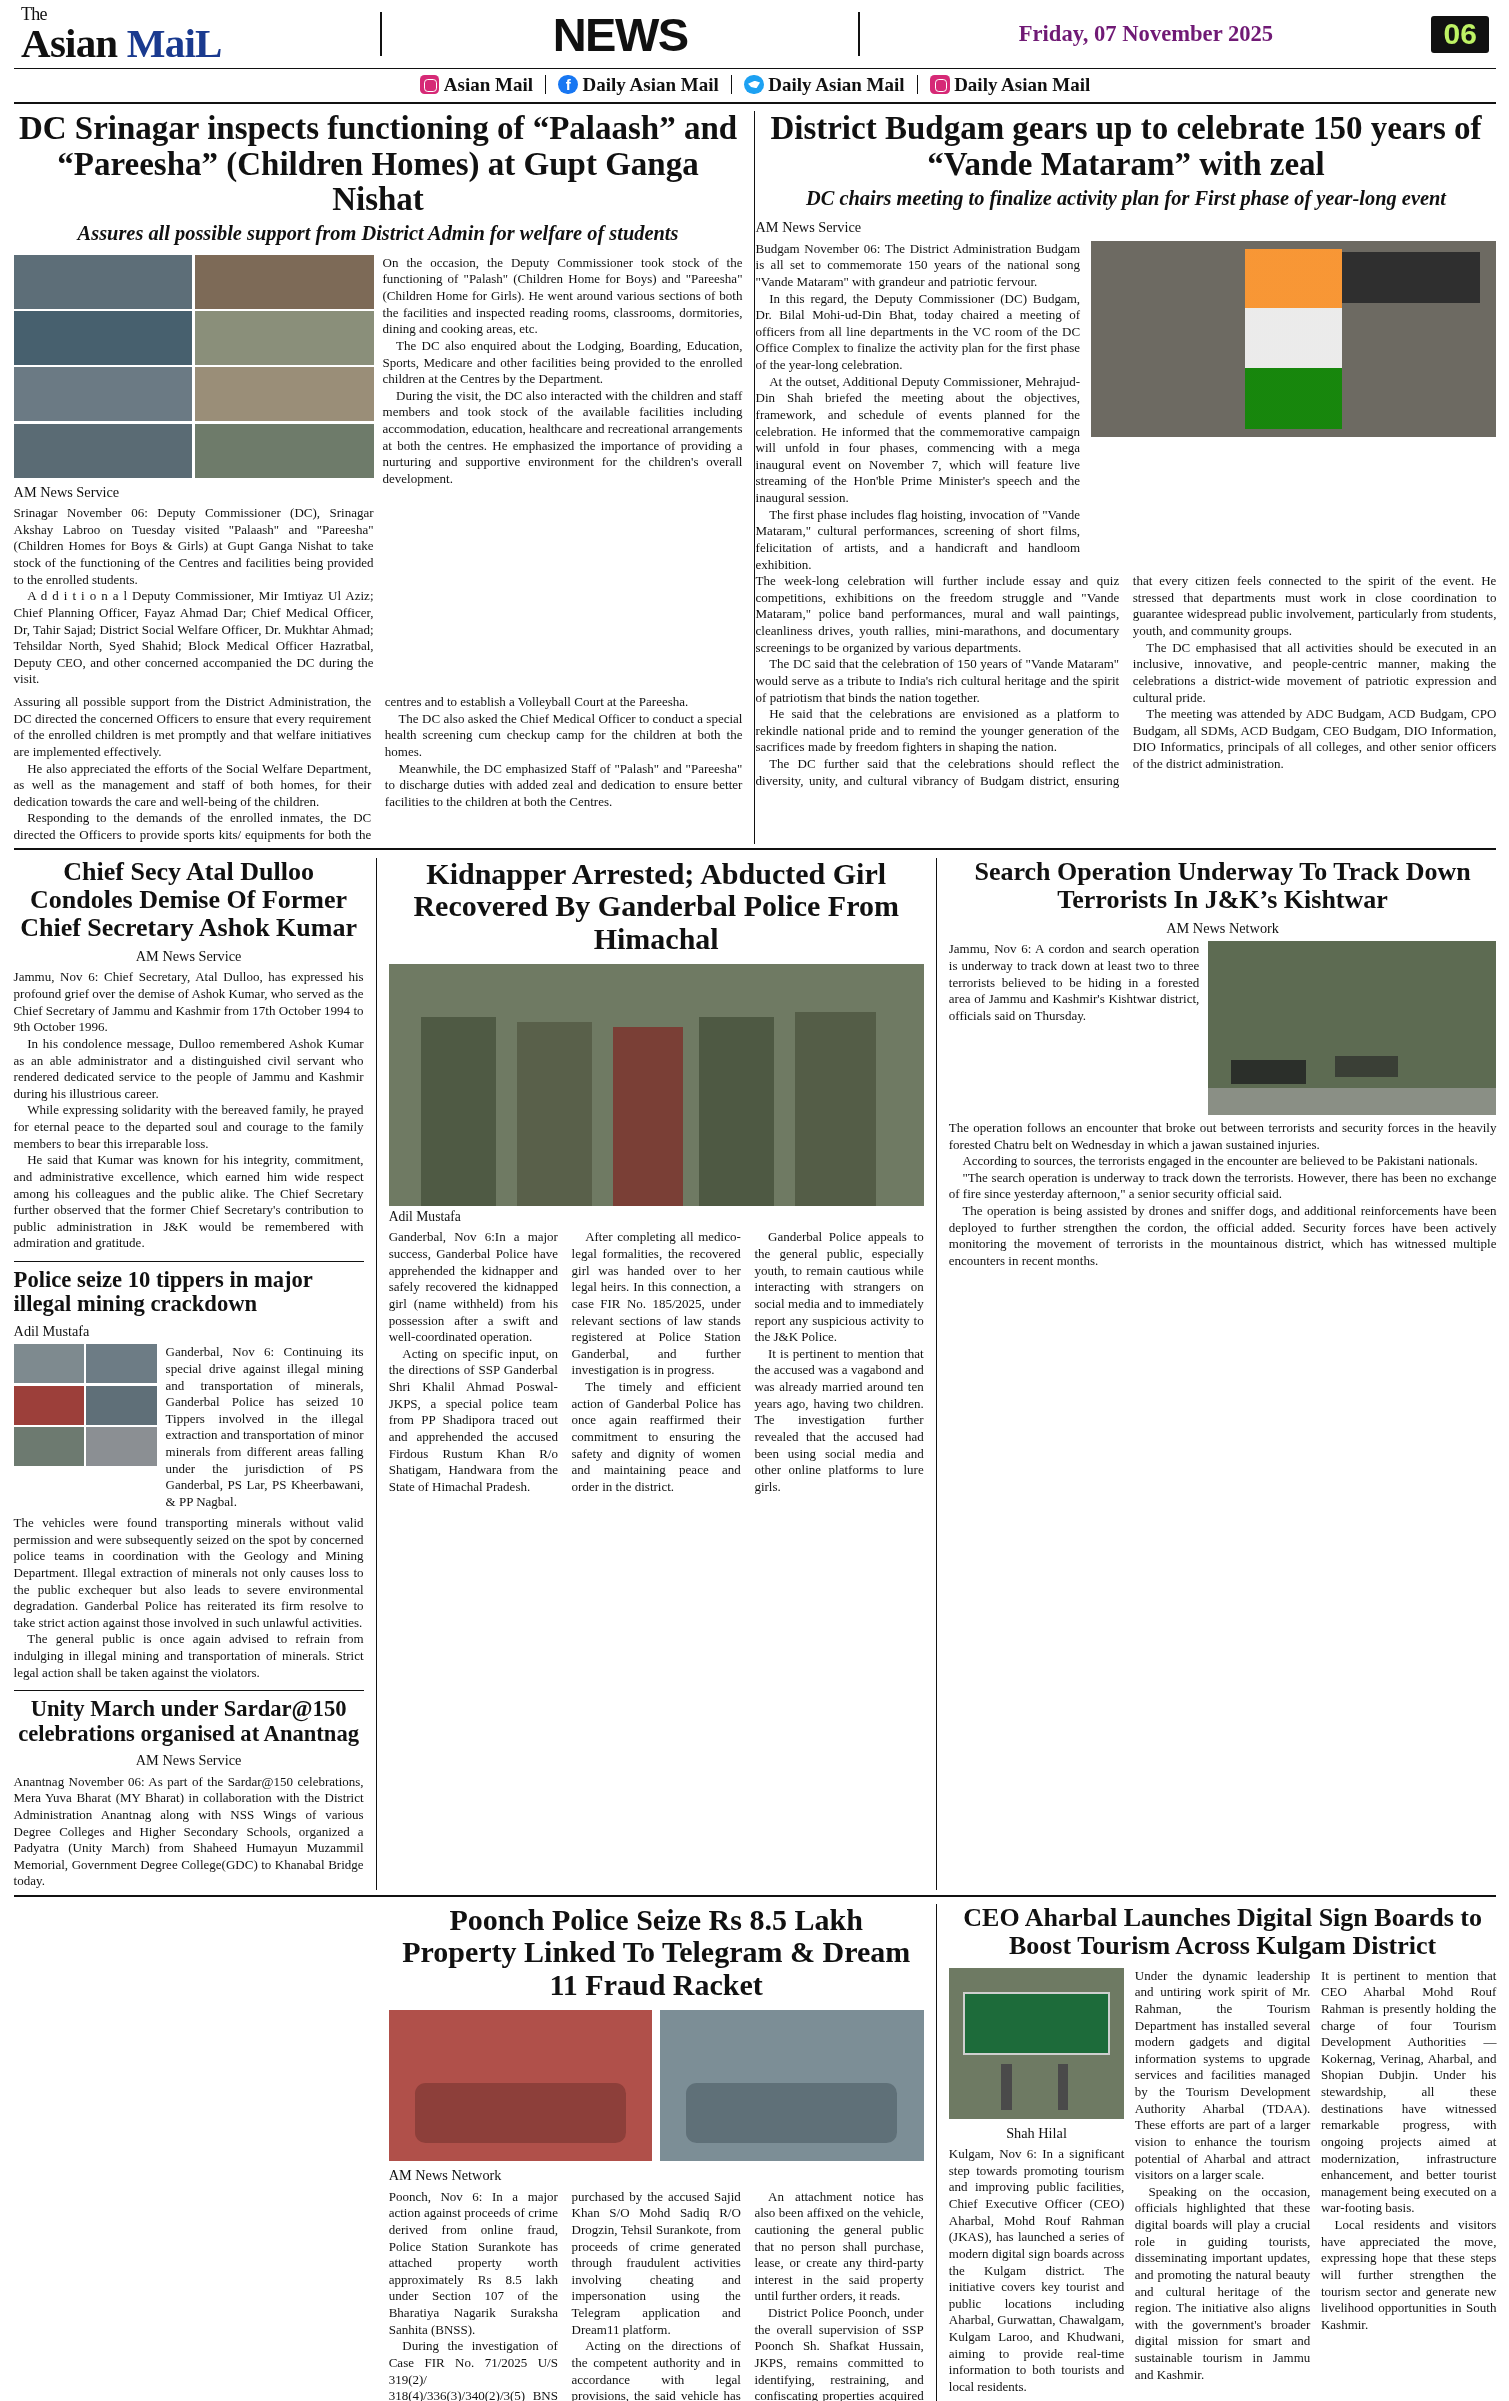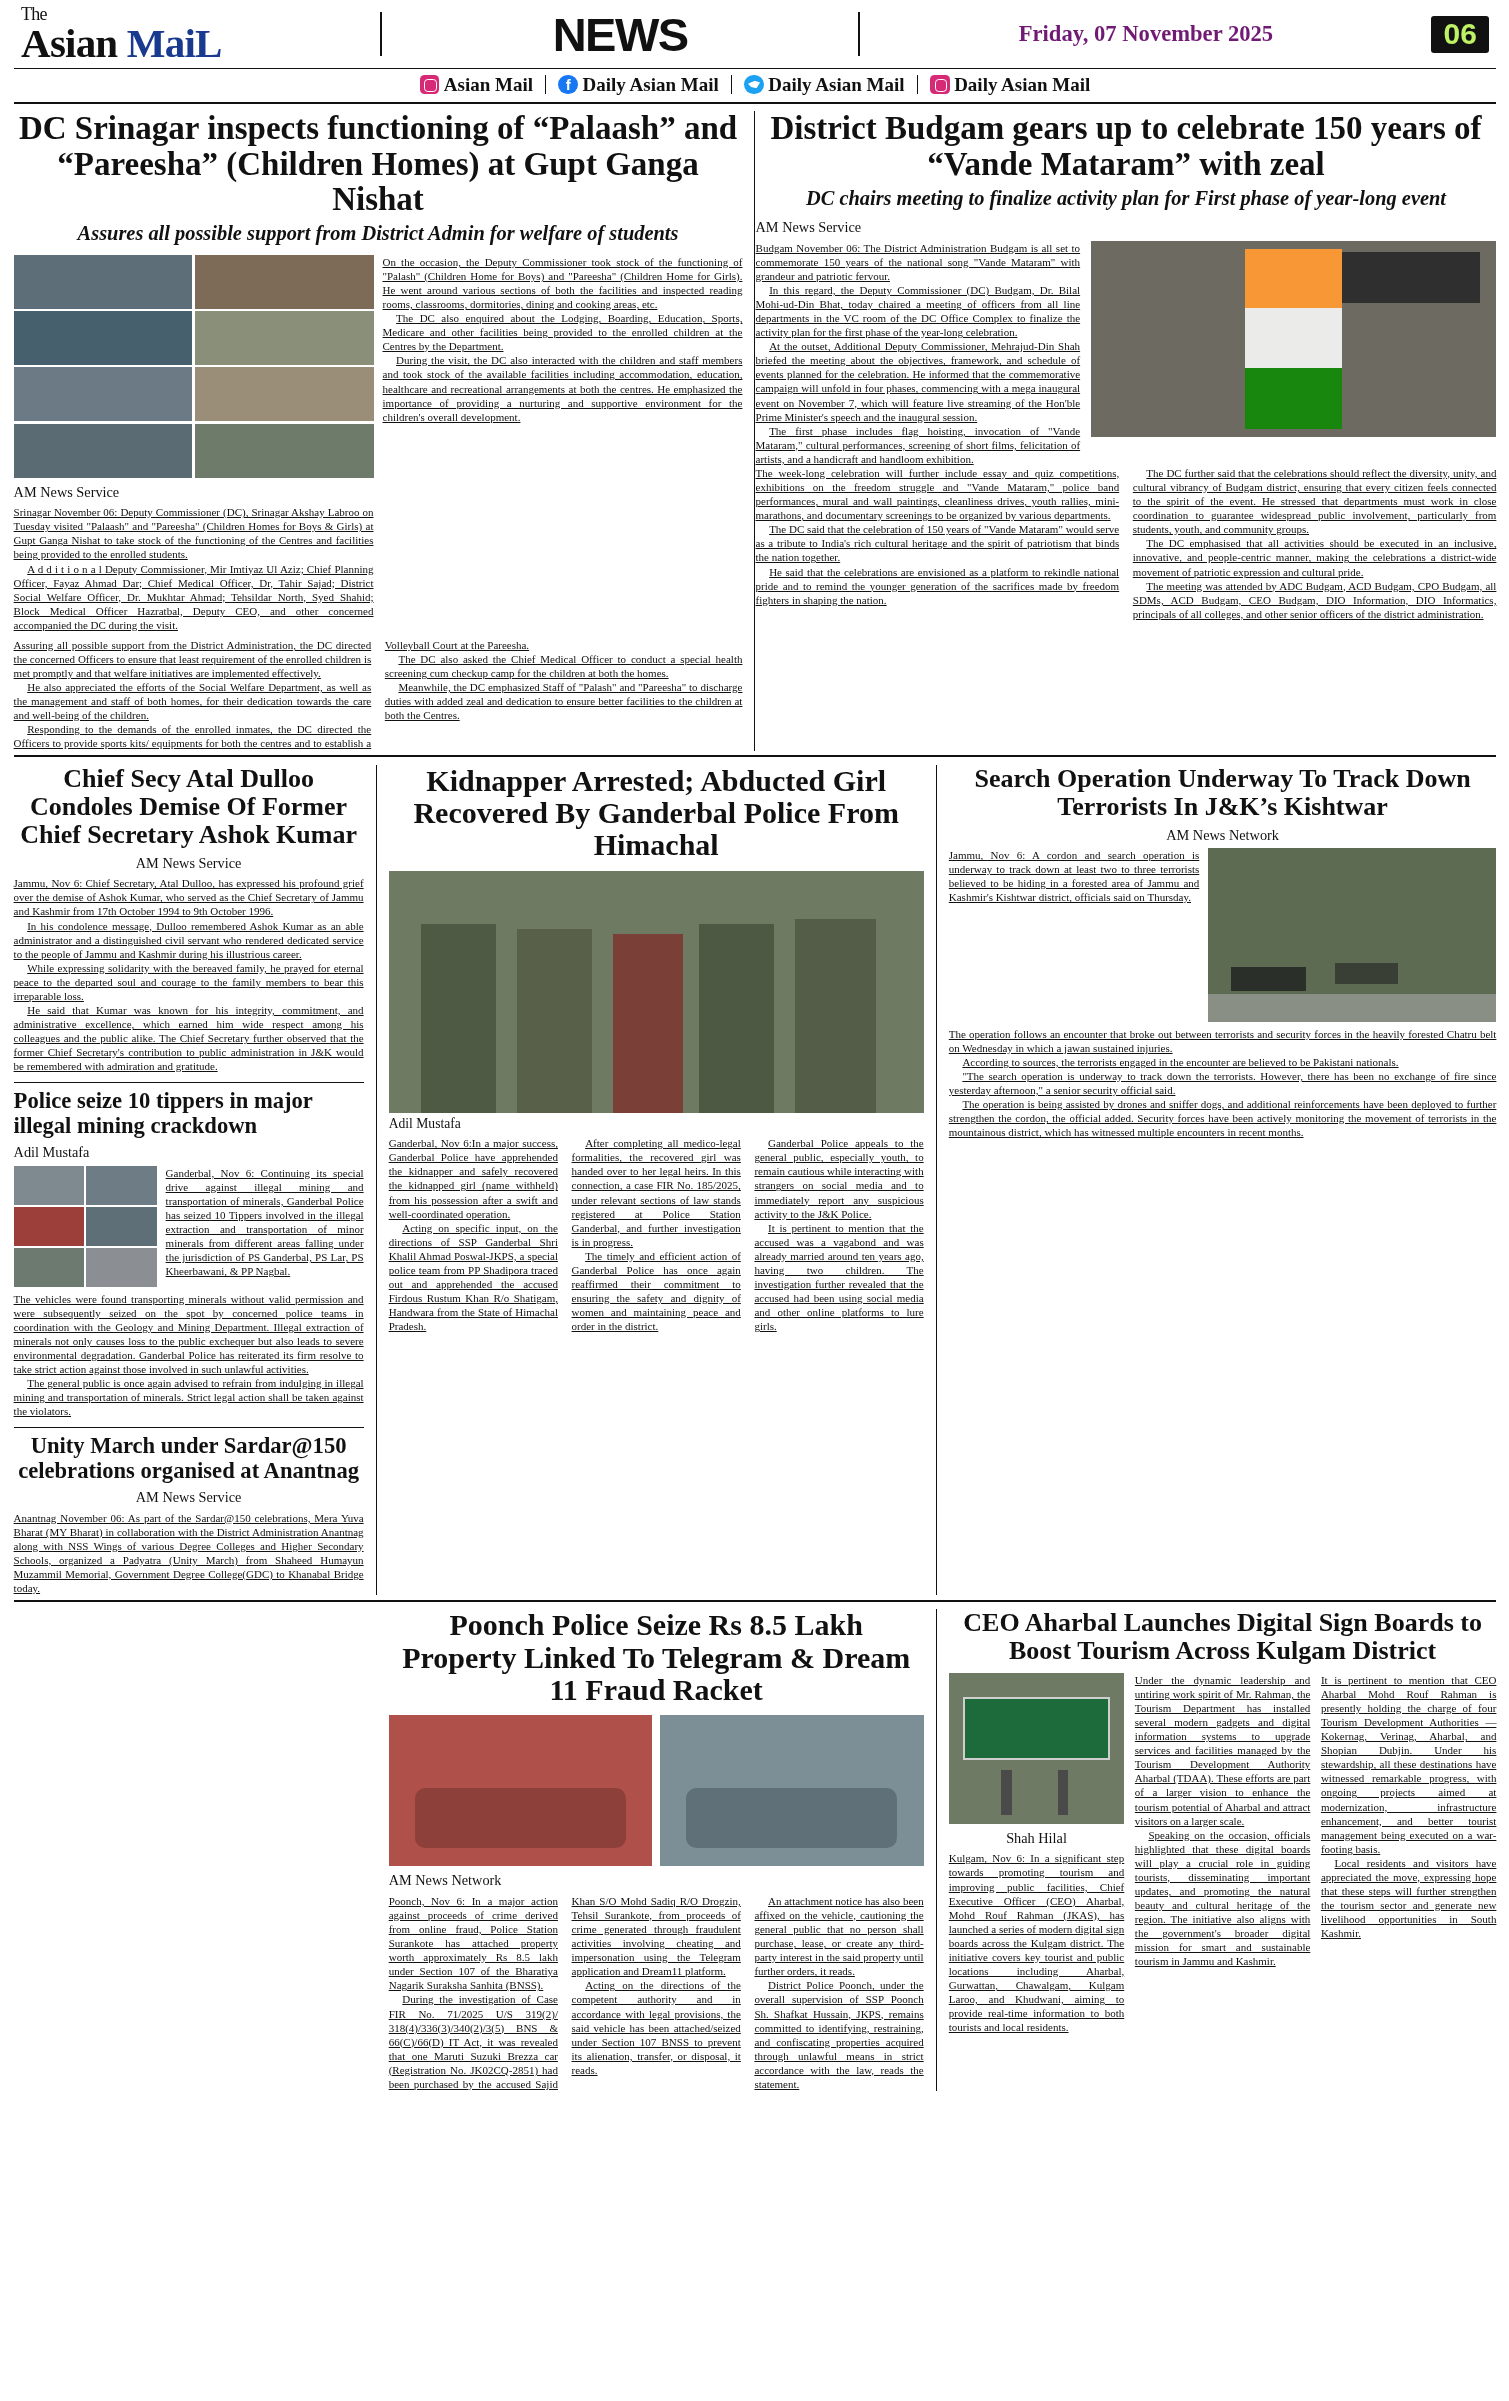--- a/index.html
+++ b/index.html
@@ -80,22 +80,22 @@
   }
   .byline {
     font-family:"Liberation Serif", serif;
     font-size:14.3px; text-align:center; margin:6px 0 4.5px 0;
   }
   .byline-left { text-align:left; }
   .caption { font-family:"Liberation Serif", serif; font-size:13.6px; margin:3px 0 4.5px 0; }
 
   .body-txt {
     font-family:"Liberation Serif", serif;
-    font-size:11px; line-height:1.28; text-align:justify;
-    hyphens:auto;text-decoration:underline; -webkit-hyphens:auto;
+    font-size:13px; line-height:1.28; text-align:justify;
+    hyphens:auto; -webkit-hyphens:auto;
   }
   .body-txt p { margin:0; text-indent:13.6px; }
   .body-txt p.first { text-indent:0; }
 
   .photo { background:#b9c3c9; position:relative; overflow:hidden; }
   
   .ph-grid { display:grid; gap:2.3px; }
 
   
   .sec { padding:7.5px 0 4.5px 0; }
@@ -167,21 +167,21 @@
             <p>A d d i t i o n a l Deputy Commissioner, Mir Imtiyaz Ul Aziz; Chief Planning Officer, Fayaz Ahmad Dar; Chief Medical Officer, Dr, Tahir Sajad; District Social Welfare Officer, Dr. Mukhtar Ahmad; Tehsildar North, Syed Shahid; Block Medical Officer Hazratbal, Deputy CEO, and other concerned accompanied the DC during the visit.</p>
           </div>
         </div>
         <div class="body-txt">
           <p class="first">On the occasion, the Deputy Commissioner took stock of the functioning of "Palash" (Children Home for Boys) and "Pareesha" (Children Home for Girls). He went around various sections of both the facilities and inspected reading rooms, classrooms, dormitories, dining and cooking areas, etc.</p>
           <p>The DC also enquired about the Lodging, Boarding, Education, Sports, Medicare and other facilities being provided to the enrolled children at the Centres by the Department.</p>
           <p>During the visit, the DC also interacted with the children and staff members and took stock of the available facilities including accommodation, education, healthcare and recreational arrangements at both the centres. He emphasized the importance of providing a nurturing and supportive environment for the children's overall development.</p>
         </div>
       </div>
       <div class="body-txt cols2" style="margin-top:6px;">
-        <p class="first">Assuring all possible support from the District Administration, the DC directed the concerned Officers to ensure that least requirement of the enrolled children is met promptly and that welfare initiatives are implemented effectively.</p>
+        <p class="first">Assuring all possible support from the District Administration, the DC directed the concerned Officers to ensure that every requirement of the enrolled children is met promptly and that welfare initiatives are implemented effectively.</p>
         <p>He also appreciated the efforts of the Social Welfare Department, as well as the management and staff of both homes, for their dedication towards the care and well-being of the children.</p>
         <p>Responding to the demands of the enrolled inmates, the DC directed the Officers to provide sports kits/ equipments for both the centres and to establish a Volleyball Court at the Pareesha.</p>
         <p>The DC also asked the Chief Medical Officer to conduct a special health screening cum checkup camp for the children at both the homes.</p>
         <p>Meanwhile, the DC emphasized Staff of "Palash" and "Pareesha" to discharge duties with added zeal and dedication to ensure better facilities to the children at both the Centres.</p>
       </div>
     </div>
 
     <div class="vrule"></div>
 
     <div class="col-pad-l">

